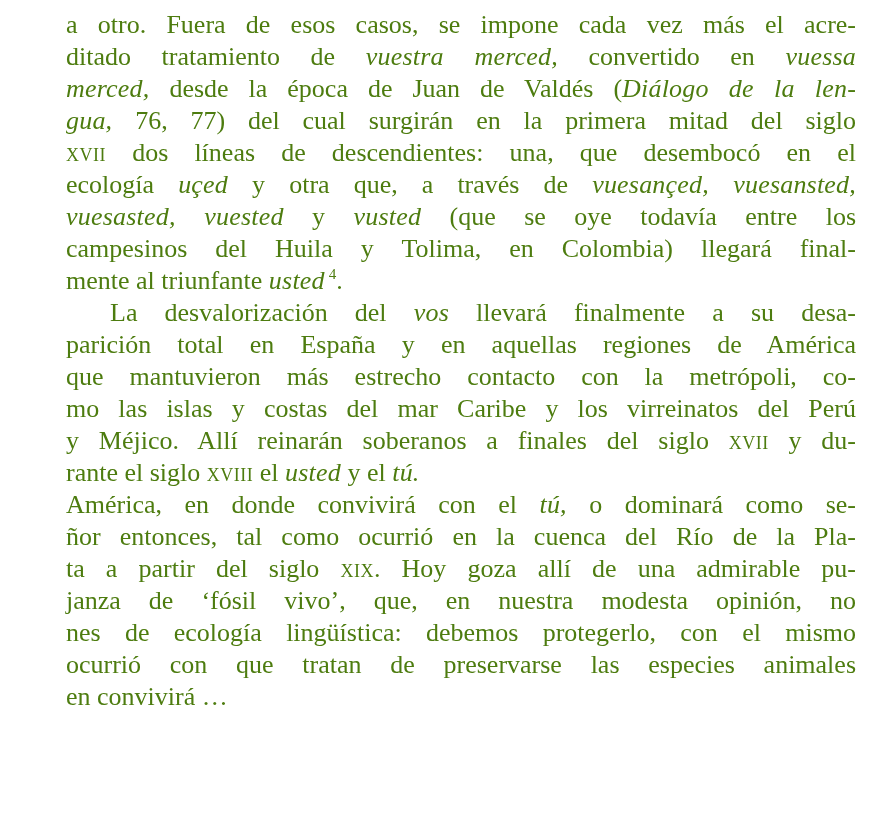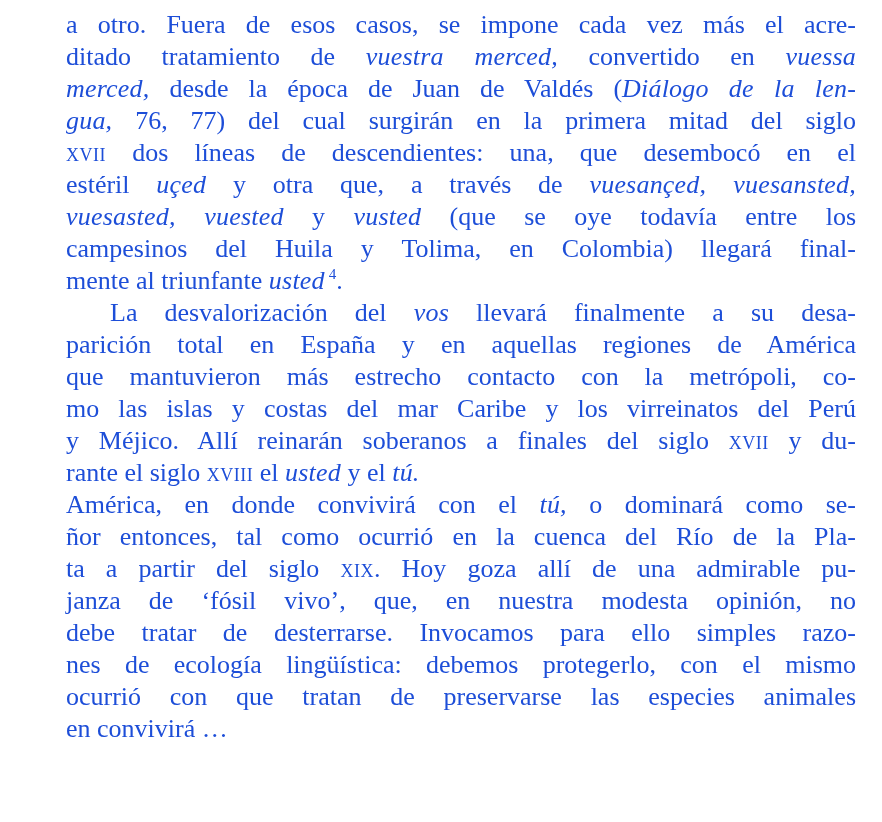--- a/index.html
+++ b/index.html
@@ -60,44 +60,43 @@
     line-height: 0;
     vertical-align: super;
     margin-left: 4px;
     font-style: normal;
   }
 </style>
 </head>
 <body style="background: rgb(255, 255, 255);">
 
 <div class="page">
-  <div class="text-block" style="color: #1d4ed8;">
+  <div class="text-block" style="color: #4d7c0f;">
       <div class="paragraph">
         <div class="line"><span>a otro. Fuera de esos casos, se impone cada vez más el acre-</span></div>
         <div class="line"><span>ditado tratamiento de </span><i>vuestra merced,</i><span> convertido en </span><i>vuessa</i></div>
         <div class="line"><i>merced,</i><span> desde la época de Juan de Valdés (</span><i>Diálogo de la len-</i></div>
         <div class="line"><i>gua,</i><span> 76, 77) del cual surgirán en la primera mitad del siglo</span></div>
         <div class="line"><span class="sc">xvii</span><span> dos líneas de descendientes: una, que desembocó en el</span></div>
-        <div class="line"><span>estéril </span><i>uçed</i><span> y otra que, a través de </span><i>vuesançed, vuesansted,</i></div>
+        <div class="line"><span>ecología </span><i>uçed</i><span> y otra que, a través de </span><i>vuesançed, vuesansted,</i></div>
         <div class="line"><i>vuesasted, vuested</i><span> y </span><i>vusted</i><span> (que se oye todavía entre los</span></div>
         <div class="line"><span>campesinos del Huila y Tolima, en Colombia) llegará final-</span></div>
         <div class="line last"><span>mente al triunfante </span><i>usted</i><sup class="fn">4</sup><span>.</span></div>
       </div>
       <div class="paragraph">
         <div class="line indent"><span>La desvalorización del </span><i>vos</i><span> llevará finalmente a su desa-</span></div>
         <div class="line"><span>parición total en España y en aquellas regiones de América</span></div>
         <div class="line"><span>que mantuvieron más estrecho contacto con la metrópoli, co-</span></div>
         <div class="line"><span>mo las islas y costas del mar Caribe y los virreinatos del Perú</span></div>
         <div class="line"><span>y Méjico. Allí reinarán soberanos a finales del siglo </span><span class="sc">xvii</span><span> y du-</span></div>
         <div class="line last"><span>rante el siglo </span><span class="sc">xviii</span><span> el </span><i>usted</i><span> y el </span><i>tú.</i></div>
       </div>
       <div class="paragraph">
         <div class="line"><span>América, en donde convivirá con el </span><i>tú,</i><span> o dominará como se-</span></div>
         <div class="line"><span>ñor entonces, tal como ocurrió en la cuenca del Río de la Pla-</span></div>
         <div class="line"><span>ta a partir del siglo </span><span class="sc">xix</span><span>. Hoy goza allí de una admirable pu-</span></div>
         <div class="line"><span>janza de ‘fósil vivo’, que, en nuestra modesta opinión, no</span></div>
-        <div class="line"><span>debe tratar de desterrarse. Invocamos para ello simples razo-</span></div>
         <div class="line"><span>nes de ecología lingüística: debemos protegerlo, con el mismo</span></div>
         <div class="line"><span>ocurrió con que tratan de preservarse las especies animales</span></div>
         <div class="line last"><span>en convivirá …</span></div>
       </div>
     </div>
 </div>
 
 </body></html>

